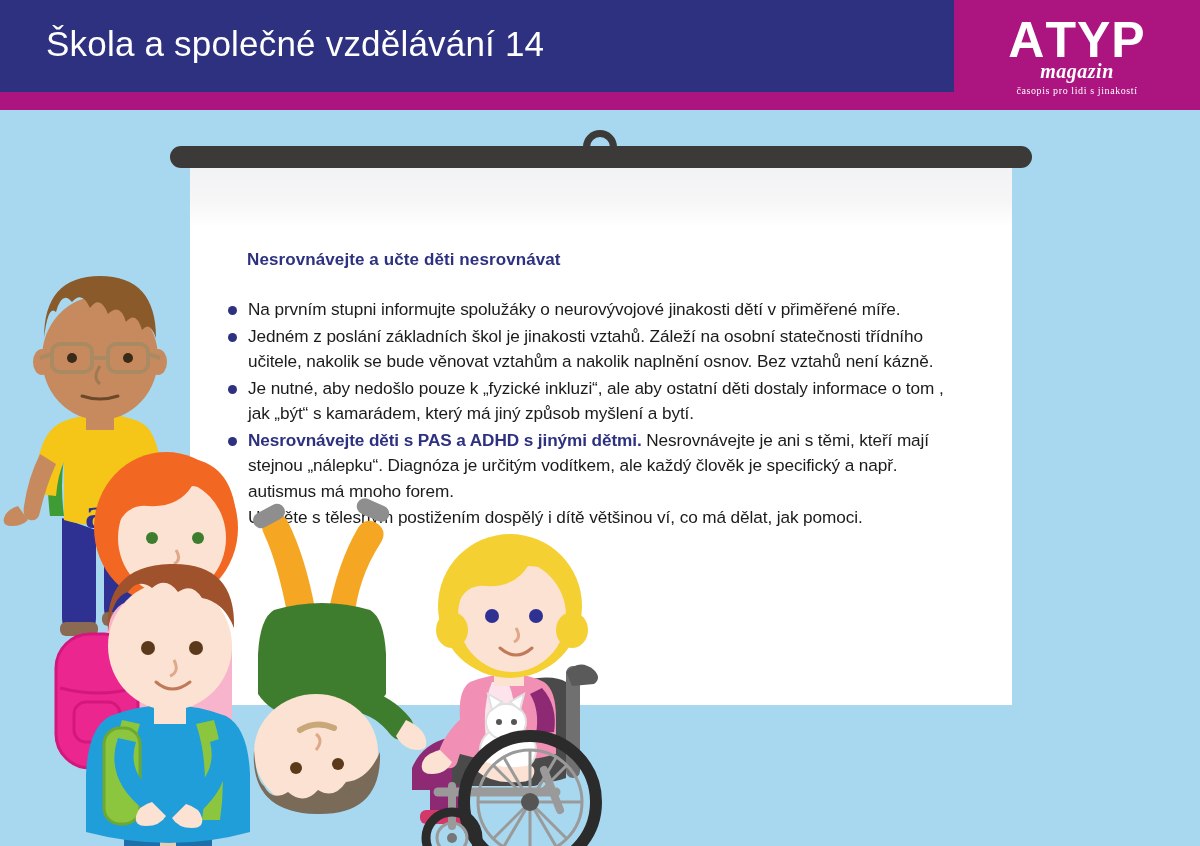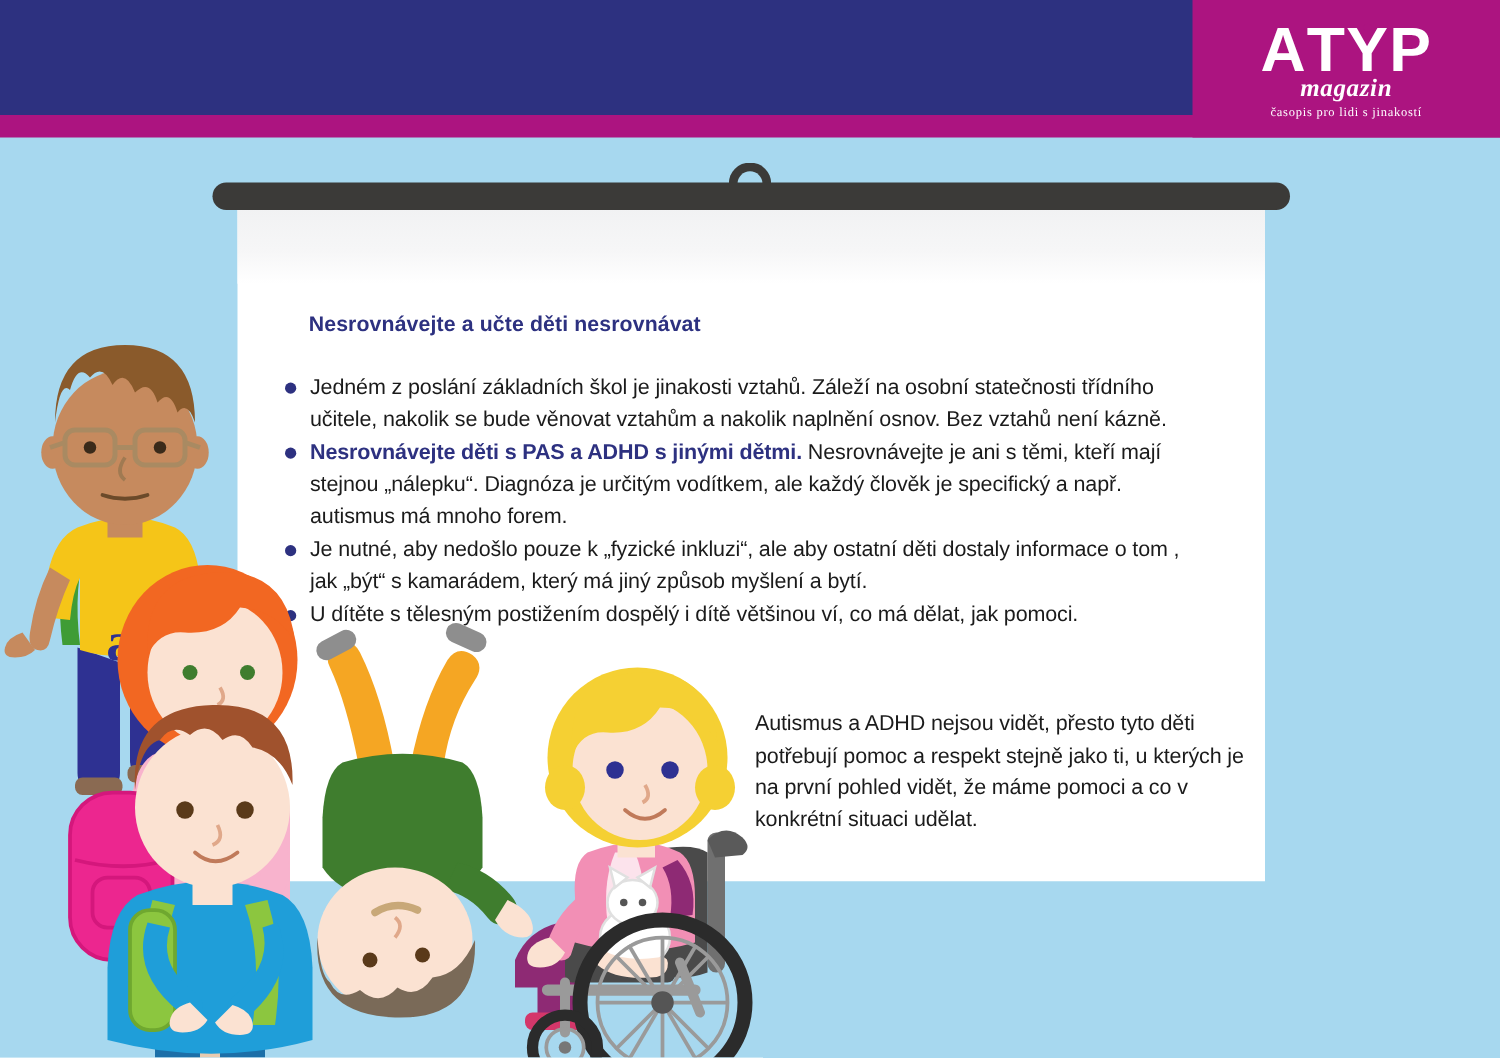--- a/index.html
+++ b/index.html
@@ -186,47 +186,48 @@
   }
   .kids svg { display: block; }
 </style>
 </head>
 <body>
 
 <div id="page">
 
   <div class="header-navy"></div>
   <div class="header-magenta"></div>
+  <div class="header-title">Škola a společné vzdělávání 14</div>
 
   <div class="logo-block">
     <div class="logo-atyp">
       <span>A</span>
         <span>T</span>
         <span class="ydot">Y</span>
         <span>P</span>
     </div>
     <div class="logo-magazin">magazin</div>
     <div class="logo-tagline">časopis pro lidi s jinakostí</div>
   </div>
 
   <div class="screen-hook"></div>
   <div class="screen-bar"></div>
   <div class="screen-canvas"></div>
 
   <div class="content">
     <div class="content-heading">Nesrovnávejte a učte děti nesrovnávat</div>
 
     <ul class="bullet-list">
+      <li><b></b><span>Na prvním stupni informujte spolužáky o neurovývojové jinakosti dětí v přiměřené míře.</span></li>
       <li><b></b><span>Jedném z poslání základních škol je jinakosti vztahů. Záleží na osobní statečnosti třídního učitele, nakolik se bude věnovat vztahům a nakolik naplnění osnov. Bez vztahů není kázně.</span></li>
+      <li><b></b><span>Je nutné, aby nedošlo pouze k „fyzické inkluzi“, ale aby ostatní děti dostaly informace o tom , jak „být“ s kamarádem, který má jiný způsob myšlení a bytí.</span></li>
       <li><b>Nesrovnávejte děti s PAS a ADHD s jinými dětmi.</b><span> Nesrovnávejte je ani s těmi, kteří mají stejnou „nálepku“. Diagnóza je určitým vodítkem, ale každý člověk je specifický a např. autismus má mnoho forem.</span></li>
-      <li><b></b><span>Je nutné, aby nedošlo pouze k „fyzické inkluzi“, ale aby ostatní děti dostaly informace o tom , jak „být“ s kamarádem, který má jiný způsob myšlení a bytí.</span></li>
       <li><b></b><span>U dítěte s tělesným postižením dospělý i dítě většinou ví, co má dělat, jak pomoci.</span></li>
     </ul>
 
-    <div class="closing-para">Autismus a ADHD nejsou vidět, přesto tyto děti potřebují pomoc a respekt stejně jako ti, u kterých je na první pohled vidět, že máme pomoci a co v konkrétní situaci udělat.</div>
   </div>
 
   <div class="kids">
     <svg width="640" height="736" viewBox="0 0 640 736" xmlns="http://www.w3.org/2000/svg">
 
       <g>
 
         <path d="M62 408 L62 508 Q62 520 72 520 L86 520 Q96 520 96 508 L96 420 Z" fill="#2e3192"></path>
         <path d="M104 408 L104 498 Q104 510 114 510 L128 510 Q138 510 138 498 L138 420 Z" fill="#2e3192"></path>
         <rect x="60" y="512" width="38" height="14" rx="6" fill="#8a6a52"></rect>

